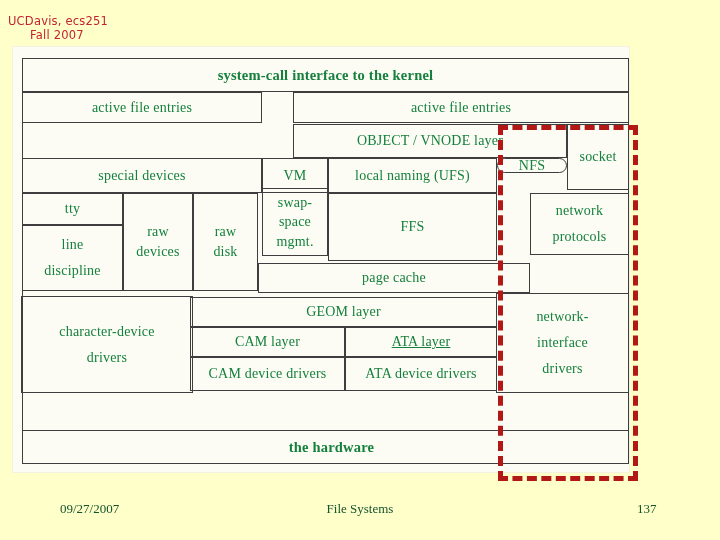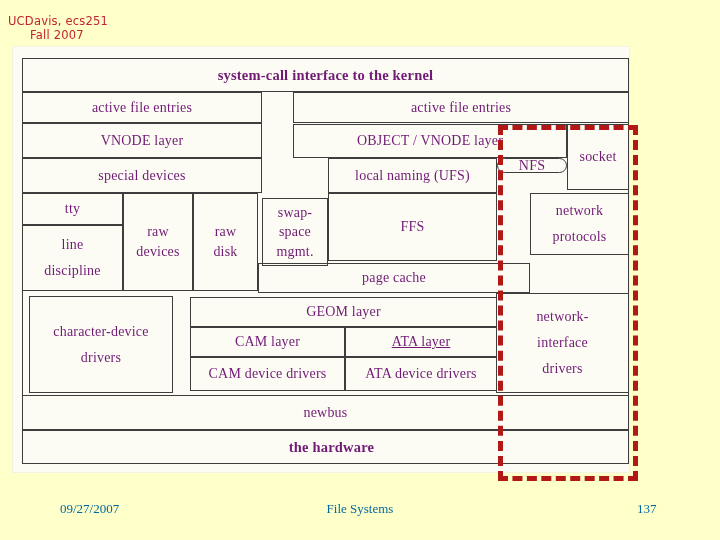--- a/index.html
+++ b/index.html
@@ -22,87 +22,86 @@
     background:#FCFCF4;z-index:1;
     box-shadow:0 0 0 1px #f2f2e0;
   }
   
   .diagram{position:absolute;left:0;top:0;width:720px;height:540px;z-index:2;}
   .box{
     position:absolute;box-sizing:border-box;
     border:1px solid #3E3E3E;
     display:flex;align-items:center;justify-content:center;
     text-align:center;white-space:pre-line;
-    color:#701a75;font-size:14px;line-height:1.4;
+    color:#15803d;font-size:14px;line-height:1.4;
     letter-spacing:0.2px;
   }
   .box.bold{font-weight:bold;font-size:14.5px;}
   .box.spread{line-height:1.85;}
   .box.frame{border-color:#3E3E3E;}
   
   .dash-rect{
     position:absolute;box-sizing:border-box;z-index:6;
     border-style:dashed;border-width:5px;
     background:transparent;
   }
   
   .footer{
     position:absolute;left:0;top:501px;width:720px;height:18px;z-index:3;
-    font-family:"Liberation Serif", serif;font-size:13px;color:#0369a1;
+    font-family:"Liberation Serif", serif;font-size:13px;color:#14532d;
   }
   .footer .date{position:absolute;left:60px;top:0;}
   .footer .center-title{position:absolute;left:0;top:0;width:720px;text-align:center;}
   .footer .page-num{position:absolute;left:637px;top:0;}
 </style>
 </head>
 <body>
 
 <div class="slide-header" style="color: rgb(194, 36, 51);">
   <div class="line1">UCDavis, ecs251</div>
   <div class="line2">Fall 2007</div>
 </div>
 
 <div class="scan"></div>
 
 <div class="diagram">
     <div class="box frame" style="left: 22px; top: 58px; width: 607px; height: 406px;"></div>
     <div class="box bold" style="left: 22px; top: 58px; width: 607px; height: 34px;">system-call interface to the kernel</div>
     <div class="box" style="left: 22px; top: 92px; width: 240px; height: 31px;">active file entries</div>
     <div class="box" style="left: 293px; top: 92px; width: 336px; height: 31px;">active file entries</div>
-    <div class="box" style="left: 22px; top: 123px; width: 240px; height: 35px;">VNODE layer</div>
     <div class="box" style="left: 293px; top: 124px; width: 274px; height: 34px;">OBJECT / VNODE layer</div>
     <div class="box" style="left: 567px; top: 124px; width: 62px; height: 66px;">socket</div>
     <div class="box" style="left: 22px; top: 158px; width: 240px; height: 35px;">special devices</div>
+    <div class="box" style="left: 262px; top: 158px; width: 66px; height: 35px;">VM</div>
     <div class="box" style="left: 328px; top: 158px; width: 169px; height: 35px;">local naming (UFS)</div>
     <div class="box" style="left: 497px; top: 158px; width: 70px; height: 15px; border-radius: 16px;">NFS</div>
     <div class="box" style="left: 22px; top: 193px; width: 101px; height: 32px;">tty</div>
     <div class="box spread" style="left: 22px; top: 225px; width: 101px; height: 66px;">line
 discipline</div>
     <div class="box" style="left: 123px; top: 193px; width: 70px; height: 98px;">raw
 devices</div>
     <div class="box" style="left: 193px; top: 193px; width: 65px; height: 98px;">raw
 disk</div>
-    <div class="box" style="left: 262px; top: 198px; width: 66px; height: 68px;">swap-
+    <div class="box" style="left: 262px; top: 188px; width: 66px; height: 68px;">swap-
 space
 mgmt.</div>
     <div class="box" style="left: 328px; top: 193px; width: 169px; height: 68px;">FFS</div>
     <div class="box spread" style="left: 530px; top: 193px; width: 99px; height: 62px;">network
 protocols</div>
     <div class="box" style="left: 258px; top: 263px; width: 272px; height: 30px;">page cache</div>
-    <div class="box spread" style="left: 29px; top: 296px; width: 144px; height: 97px;">character-device
+    <div class="box spread" style="left: 21px; top: 296px; width: 172px; height: 97px;">character-device
 drivers</div>
     <div class="box" style="left: 190px; top: 297px; width: 307px; height: 30px;">GEOM layer</div>
     <div class="box" style="left: 190px; top: 327px; width: 155px; height: 30px;">CAM layer</div>
     <div class="box" style="left: 345px; top: 327px; width: 152px; height: 30px; text-decoration: underline;">ATA layer</div>
     <div class="box" style="left: 190px; top: 357px; width: 155px; height: 34px;">CAM device drivers</div>
     <div class="box" style="left: 345px; top: 357px; width: 152px; height: 34px;">ATA device drivers</div>
     <div class="box spread" style="left: 496px; top: 293px; width: 133px; height: 100px;">network-
 interface
 drivers</div>
-    <div class="box" style="left: 22px; top: 395px; width: 607px; height: 35px;">newbus</div>
     <div class="box bold" style="left: 22px; top: 430px; width: 607px; height: 34px; padding-left: 12px;">the hardware</div>
   </div>
 
 <div class="dash-rect" id="highlight-rect" style="left: 498px; top: 125px; width: 140px; height: 356px; border-color: rgb(178, 24, 21);"></div>
 
 <div class="footer">
   <span class="date">09/27/2007</span>
   <span class="center-title">File Systems</span>
   <span class="page-num">137</span>
 </div>

